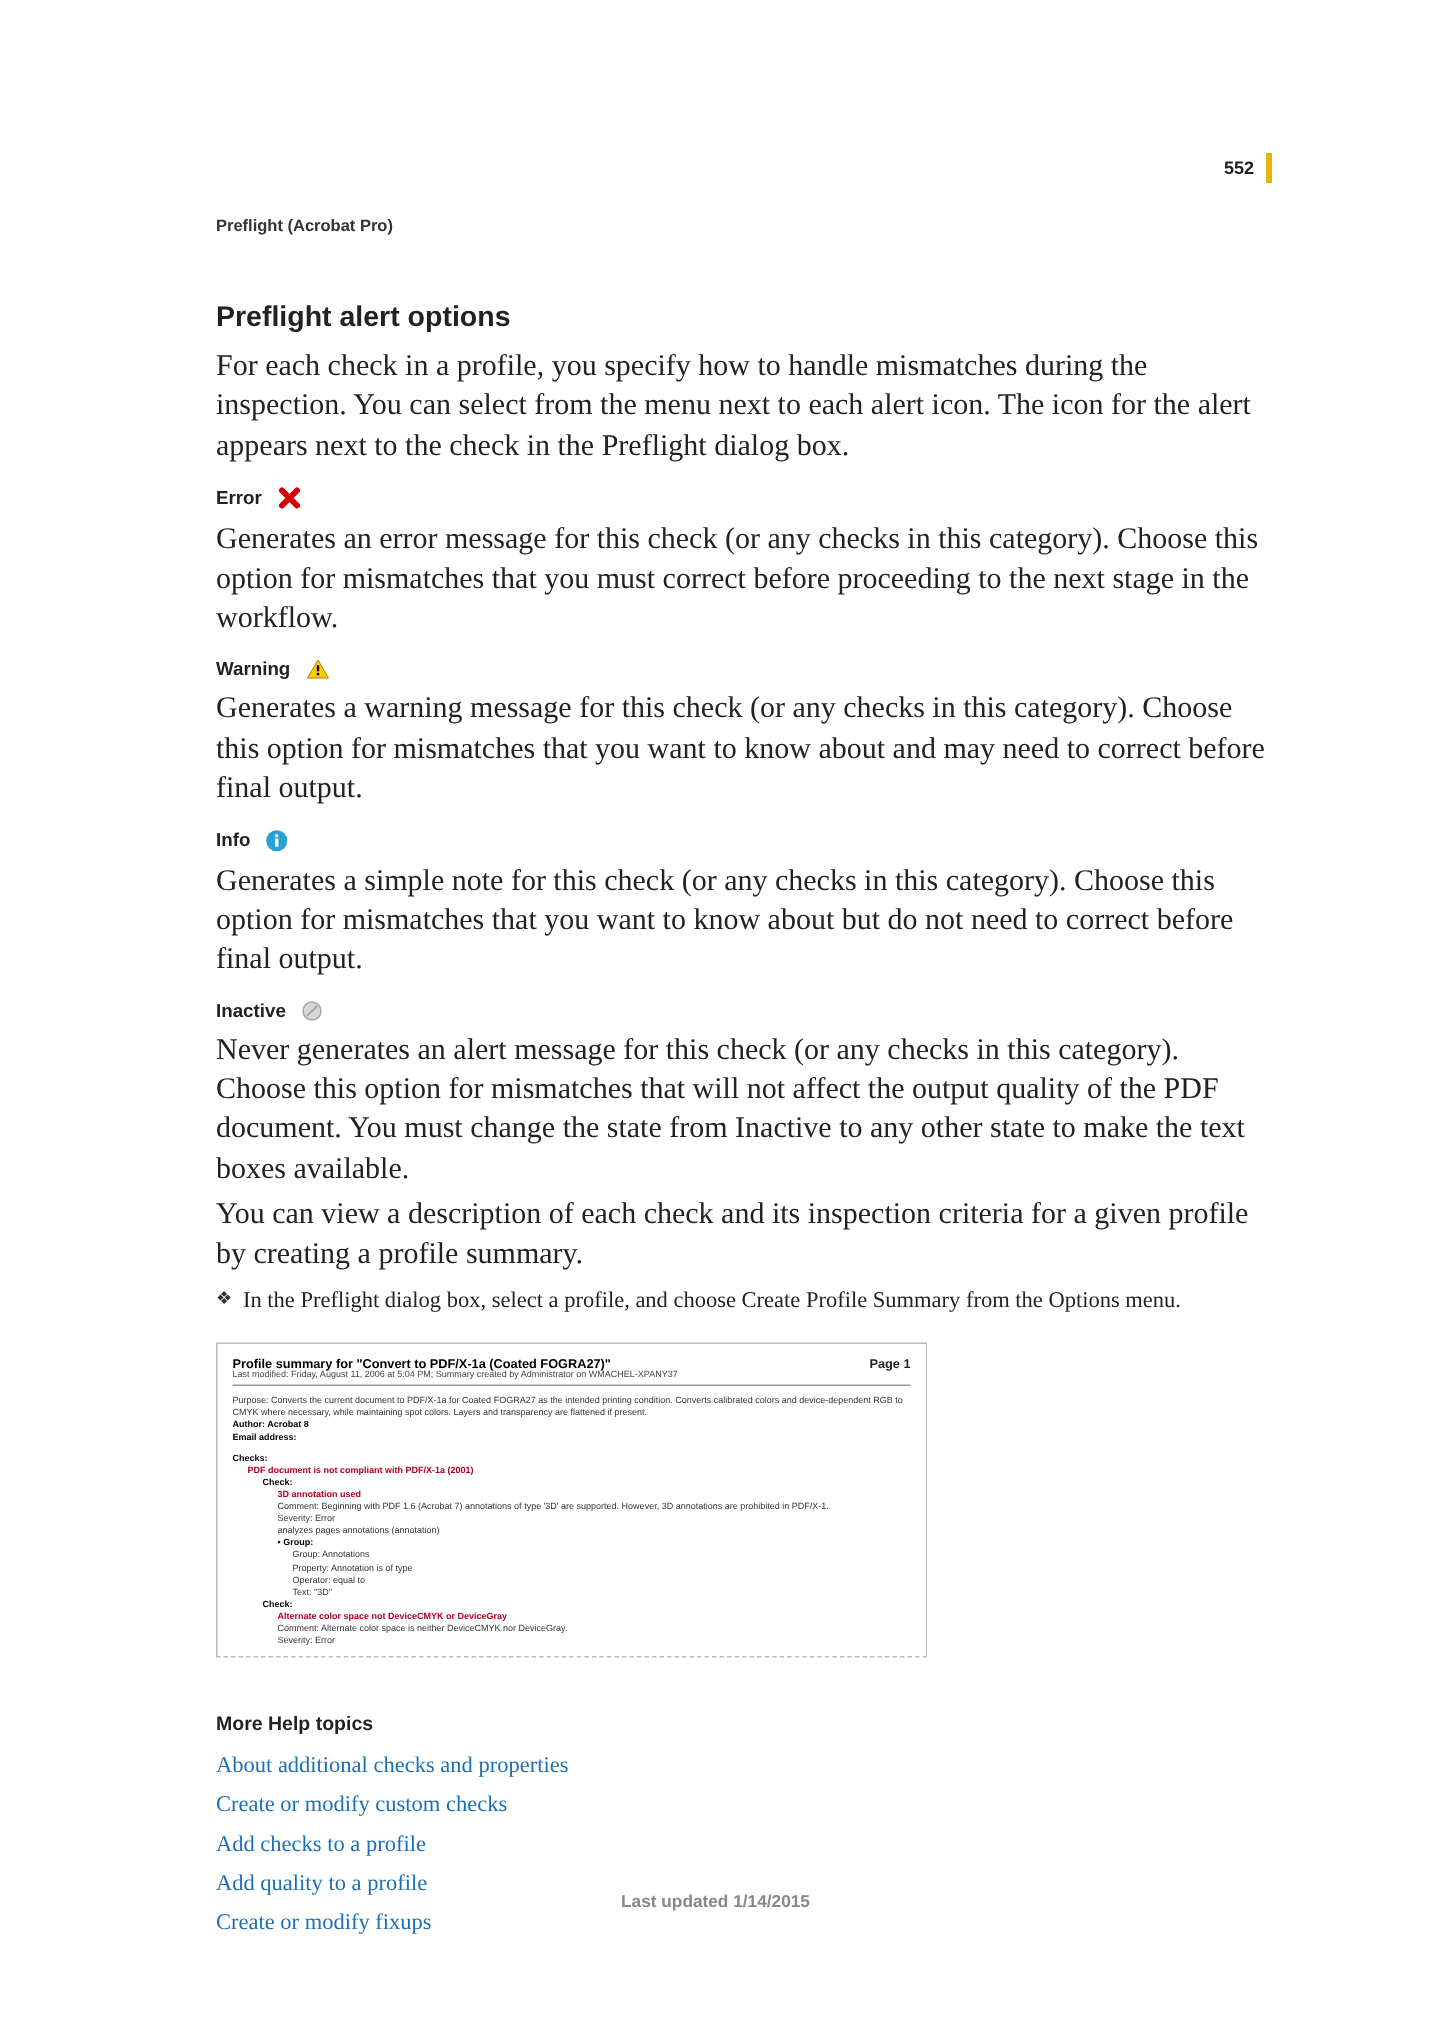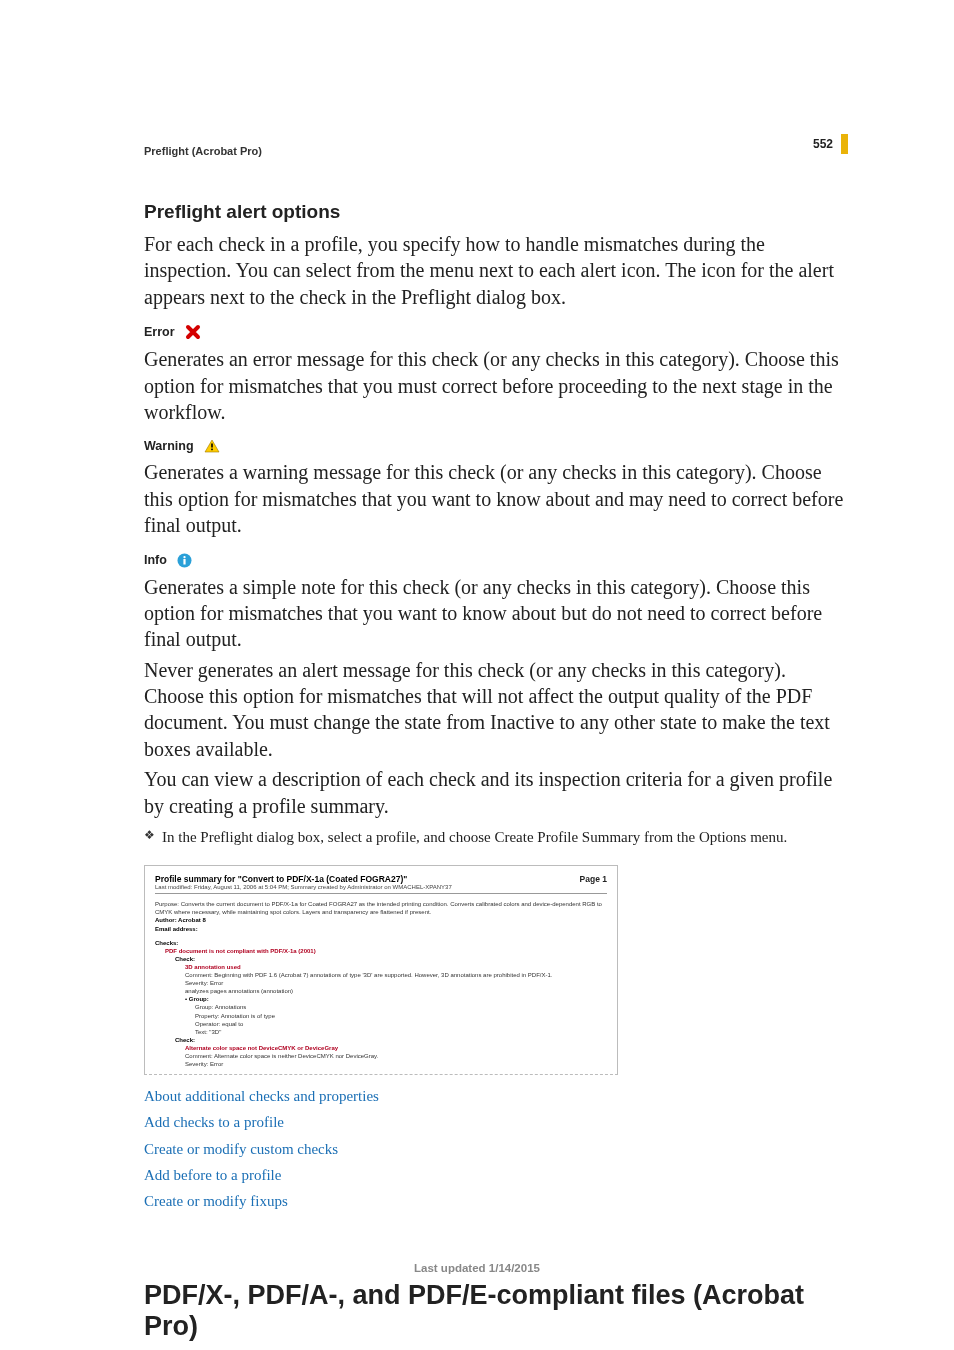--- a/index.html
+++ b/index.html
@@ -6,23 +6,23 @@
   body {
     background: #fff;
     font-family: "Minion Pro", Georgia, "Times New Roman", serif;
     color: #222;
     width: 954px;
     height: 1350px;
     position: relative;
   }
   .page-num-wrap {
     position: absolute;
-    top: 134px;
+    top: 102px;
     right: 106px;
-    border-right: 7px solid #eab308;
+    border-right: 4px solid #eab308;
     padding-right: 8px;
     height: 20px;
     display: flex;
     align-items: center;
   }
   .page-num {
     font-family: "Myriad Pro", Arial, sans-serif;
     font-weight: 700;
     font-size: 12px;
   }
@@ -205,20 +205,29 @@
     <span class="icon-info">
       <svg width="15" height="15" viewBox="0 0 15 15">
           <circle cx="7.5" cy="7.5" r="7" fill="#2aa0d8"></circle>
           <rect x="6.4" y="3" width="2.2" height="2.2" fill="#fff" rx="1"></rect>
           <rect x="6.4" y="6" width="2.2" height="5.5" fill="#fff"></rect>
         </svg>
     </span>
   </div>
   <p class="body">Generates a simple note for this check (or any checks in this category). Choose this option for mismatches that you want to know about but do not need to correct before final output.</p>
 
+  <div class="option-row">
+    <span class="option-label">Inactive</span>
+    <span class="icon-inactive">
+      <svg width="14" height="14" viewBox="0 0 14 14">
+          <circle cx="7" cy="7" r="6" fill="#d8d8d8" stroke="#a8a8a8" stroke-width="1"></circle>
+          <line x1="3.5" y1="10.5" x2="10.5" y2="3.5" stroke="#a8a8a8" stroke-width="1.4"></line>
+        </svg>
+    </span>
+  </div>
   <p class="body">Never generates an alert message for this check (or any checks in this category). Choose this option for mismatches that will not affect the output quality of the PDF document. You must change the state from Inactive to any other state to make the text boxes available.</p>
 
   <p class="body">You can view a description of each check and its inspection criteria for a given profile by creating a profile summary.</p>
   <ul class="diamond">
     <li>In the Preflight dialog box, select a profile, and choose Create Profile Summary from the Options menu.</li>
   </ul>
 
   <div class="figure">
     <div class="fig-title-row">
       <span class="fig-title">Profile summary for "Convert to PDF/X-1a (Coated FOGRA27)"</span>
@@ -239,22 +248,23 @@
     <div class="fig-text fig-indent4">Group: Annotations</div>
     <div class="fig-text fig-indent4">Property: Annotation is of type</div>
     <div class="fig-text fig-indent4">Operator: equal to</div>
     <div class="fig-text fig-indent4">Text: "3D"</div>
     <div class="fig-text fig-bold fig-indent2">Check:</div>
     <div class="fig-text fig-red fig-indent3">Alternate color space not DeviceCMYK or DeviceGray</div>
     <div class="fig-text fig-indent3">Comment: Alternate color space is neither DeviceCMYK nor DeviceGray.</div>
     <div class="fig-text fig-indent3">Severity: Error</div>
   </div>
 
+  <div class="more-help">More Help topics</div>
   <a class="help-link" href="#">About additional checks and properties</a>
+  <a class="help-link" href="#">Create or modify custom checks</a>
   <a class="help-link" href="#">Add checks to a profile</a>
-  <a class="help-link" href="#">Create or modify custom checks</a>
-  <a class="help-link" href="#">Add before to a profile</a>
+  <a class="help-link" href="#">Add quality to a profile</a>
   <a class="help-link" href="#">Create or modify fixups</a>
 
   <h1 class="big">PDF/X-, PDF/A-, and PDF/E-compliant files (Acrobat Pro)</h1>
 </div>
 
 <div class="footer">Last updated 1/14/2015</div>
 
 </body></html>

